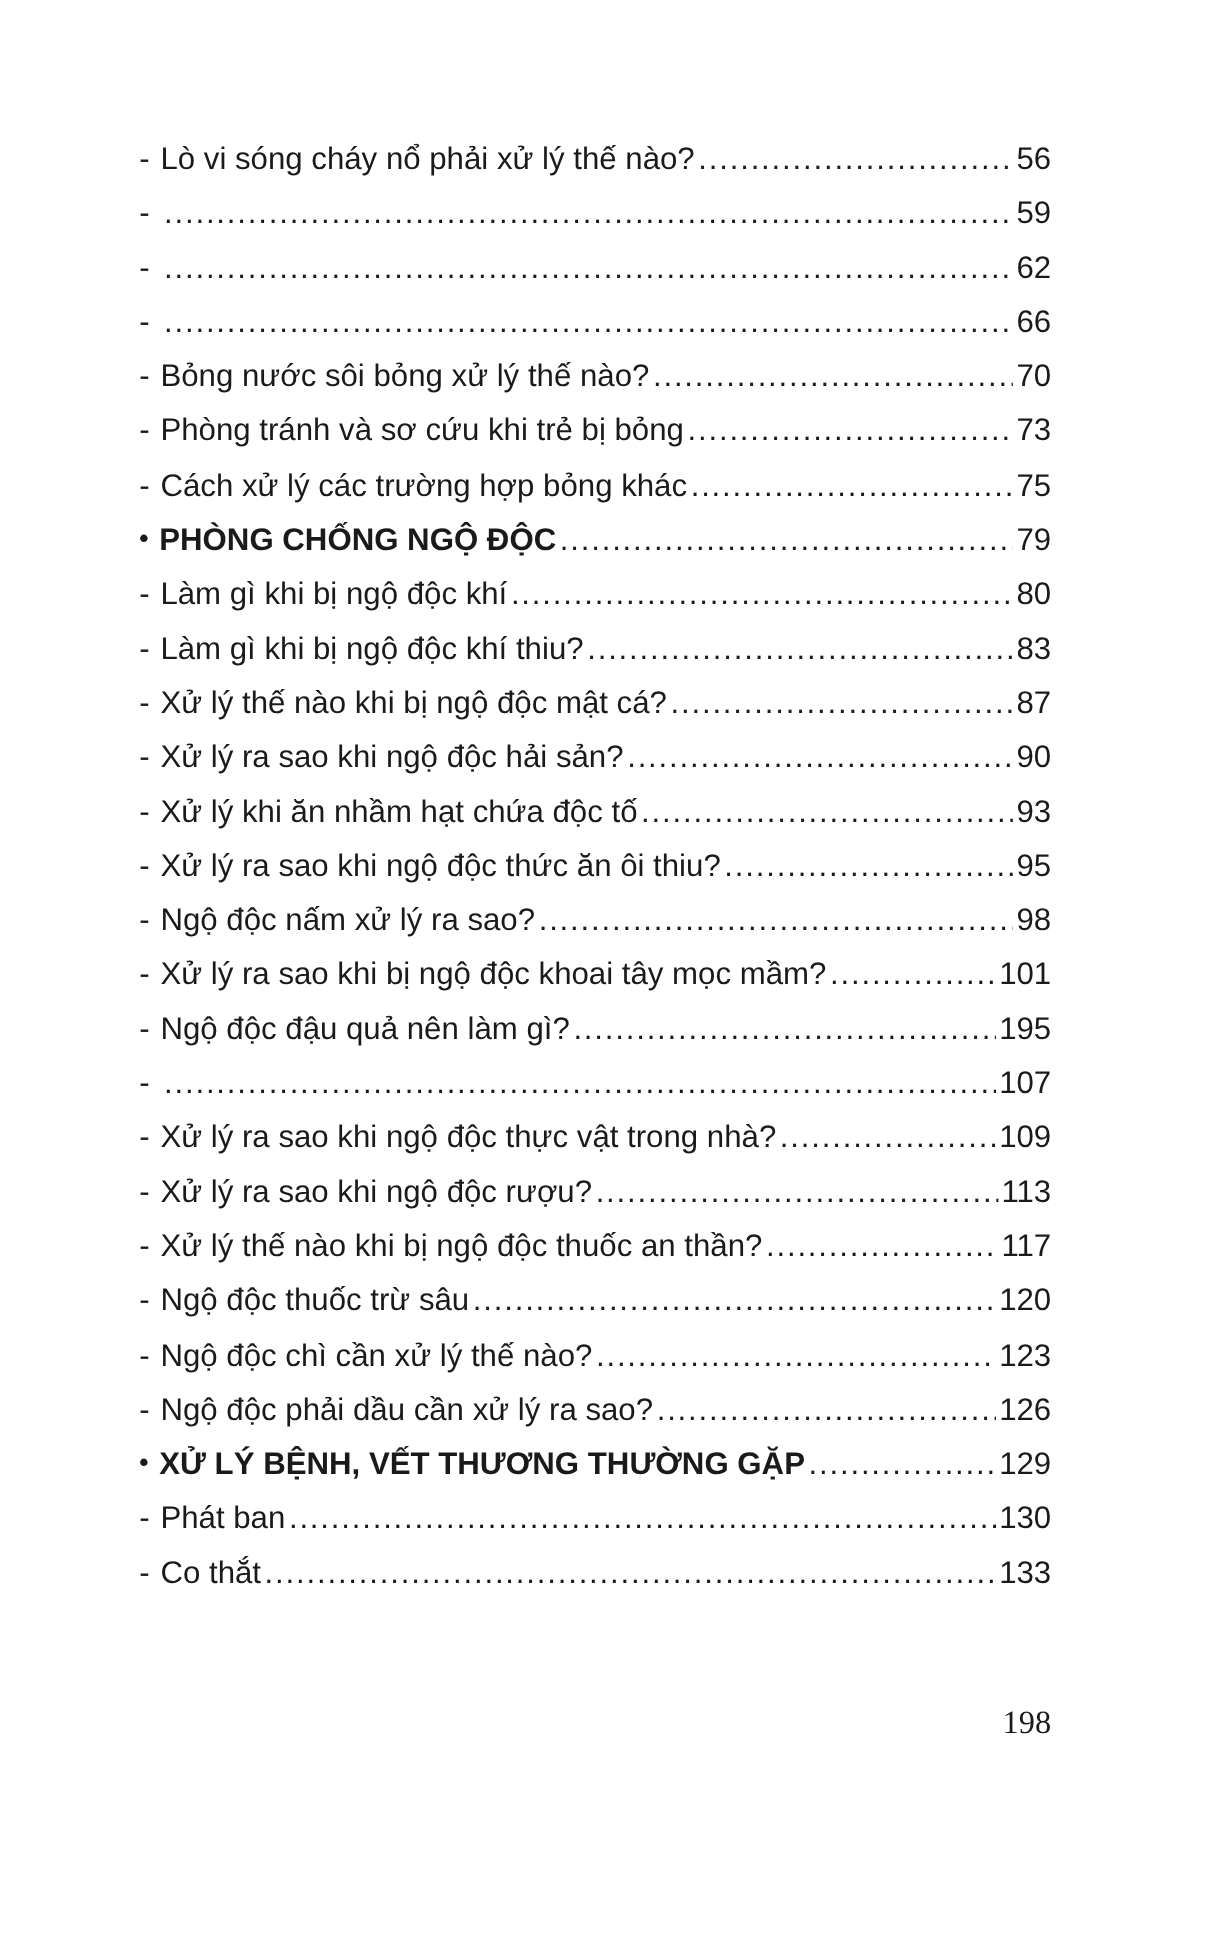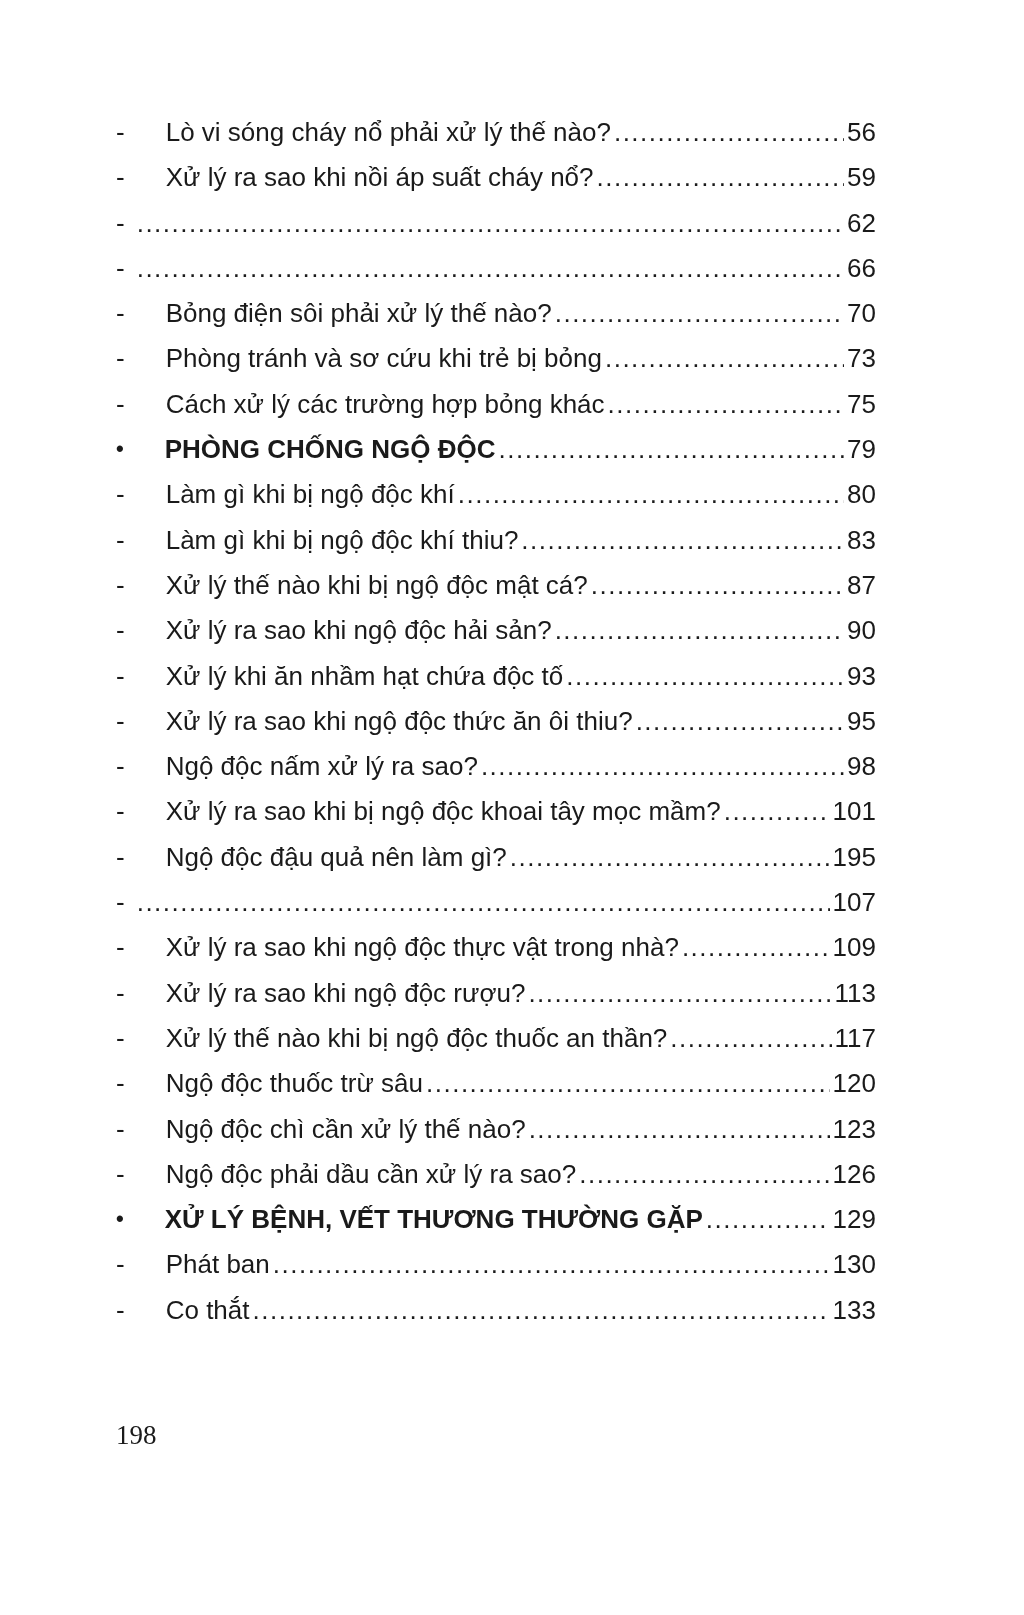--- a/index.html
+++ b/index.html
@@ -29,21 +29,20 @@
     line-height: 45.3px;
     font-size: 26px;
     white-space: nowrap;
   }
   .toc-marker {
     flex: none;
     margin-right: 9px;
   }
   .toc-label {
     flex: none;
-    margin-left: 32px;
   }
   .toc-dots {
     flex: 1 1 auto;
     overflow: hidden;
     white-space: nowrap;
     margin: 0 3px;
     letter-spacing: 1.5px;
     min-width: 10px;
   }
   .toc-pagenum {
@@ -57,57 +56,56 @@
   .toc-row.section .toc-marker {
     font-size: 22px;
     position: relative;
     top: -2px;
   }
   .page-footer {
     position: absolute;
     top: 1420px;
     left: 116px;
     width: 760px;
-    text-align: left;
+    text-align: right;
     font-family: "Liberation Serif", serif;
     font-size: 27px;
     color: #1a1a1a;
   }
 </style>
 </head>
 <body>
 
 <div class="doc-page">
 
   <div class="toc">
       <div class="toc-row">
       <span class="toc-marker">-</span>
       <span class="toc-label">Lò vi sóng cháy nổ phải xử lý thế nào?</span>
       <span class="toc-dots">........................................................................................................................................................................................................</span>
       <span class="toc-pagenum">56</span>
     </div>
       <div class="toc-row">
       <span class="toc-marker">-</span>
-      <span class="toc-label">Xử lý ra sao khi nồi áp suất cháy nổ?</span>
       <span class="toc-dots">........................................................................................................................................................................................................</span>
       <span class="toc-pagenum">59</span>
     </div>
       <div class="toc-row">
       <span class="toc-marker">-</span>
       <span class="toc-dots">........................................................................................................................................................................................................</span>
       <span class="toc-pagenum">62</span>
     </div>
       <div class="toc-row">
       <span class="toc-marker">-</span>
       <span class="toc-dots">........................................................................................................................................................................................................</span>
       <span class="toc-pagenum">66</span>
     </div>
       <div class="toc-row">
       <span class="toc-marker">-</span>
-      <span class="toc-label">Bỏng điện sôi phải xử lý thế nào?</span>
+      <span class="toc-label">Bỏng nước sôi bỏng xử lý thế nào?</span>
       <span class="toc-dots">........................................................................................................................................................................................................</span>
       <span class="toc-pagenum">70</span>
     </div>
       <div class="toc-row">
       <span class="toc-marker">-</span>
       <span class="toc-label">Phòng tránh và sơ cứu khi trẻ bị bỏng</span>
       <span class="toc-dots">........................................................................................................................................................................................................</span>
       <span class="toc-pagenum">73</span>
     </div>
       <div class="toc-row">

